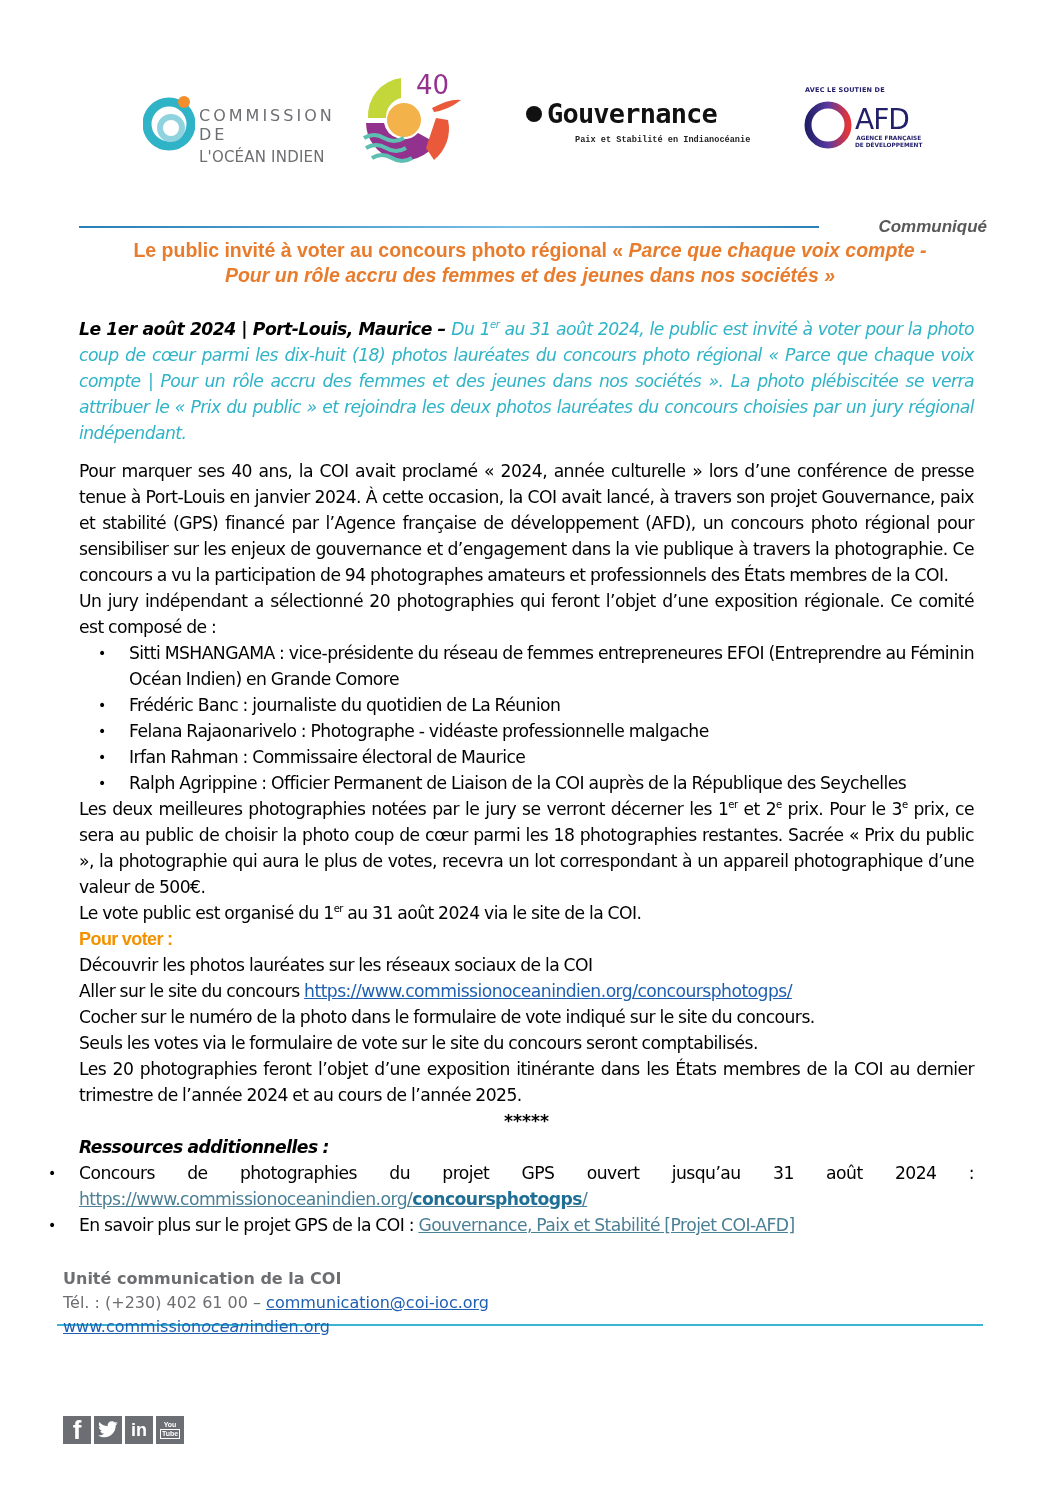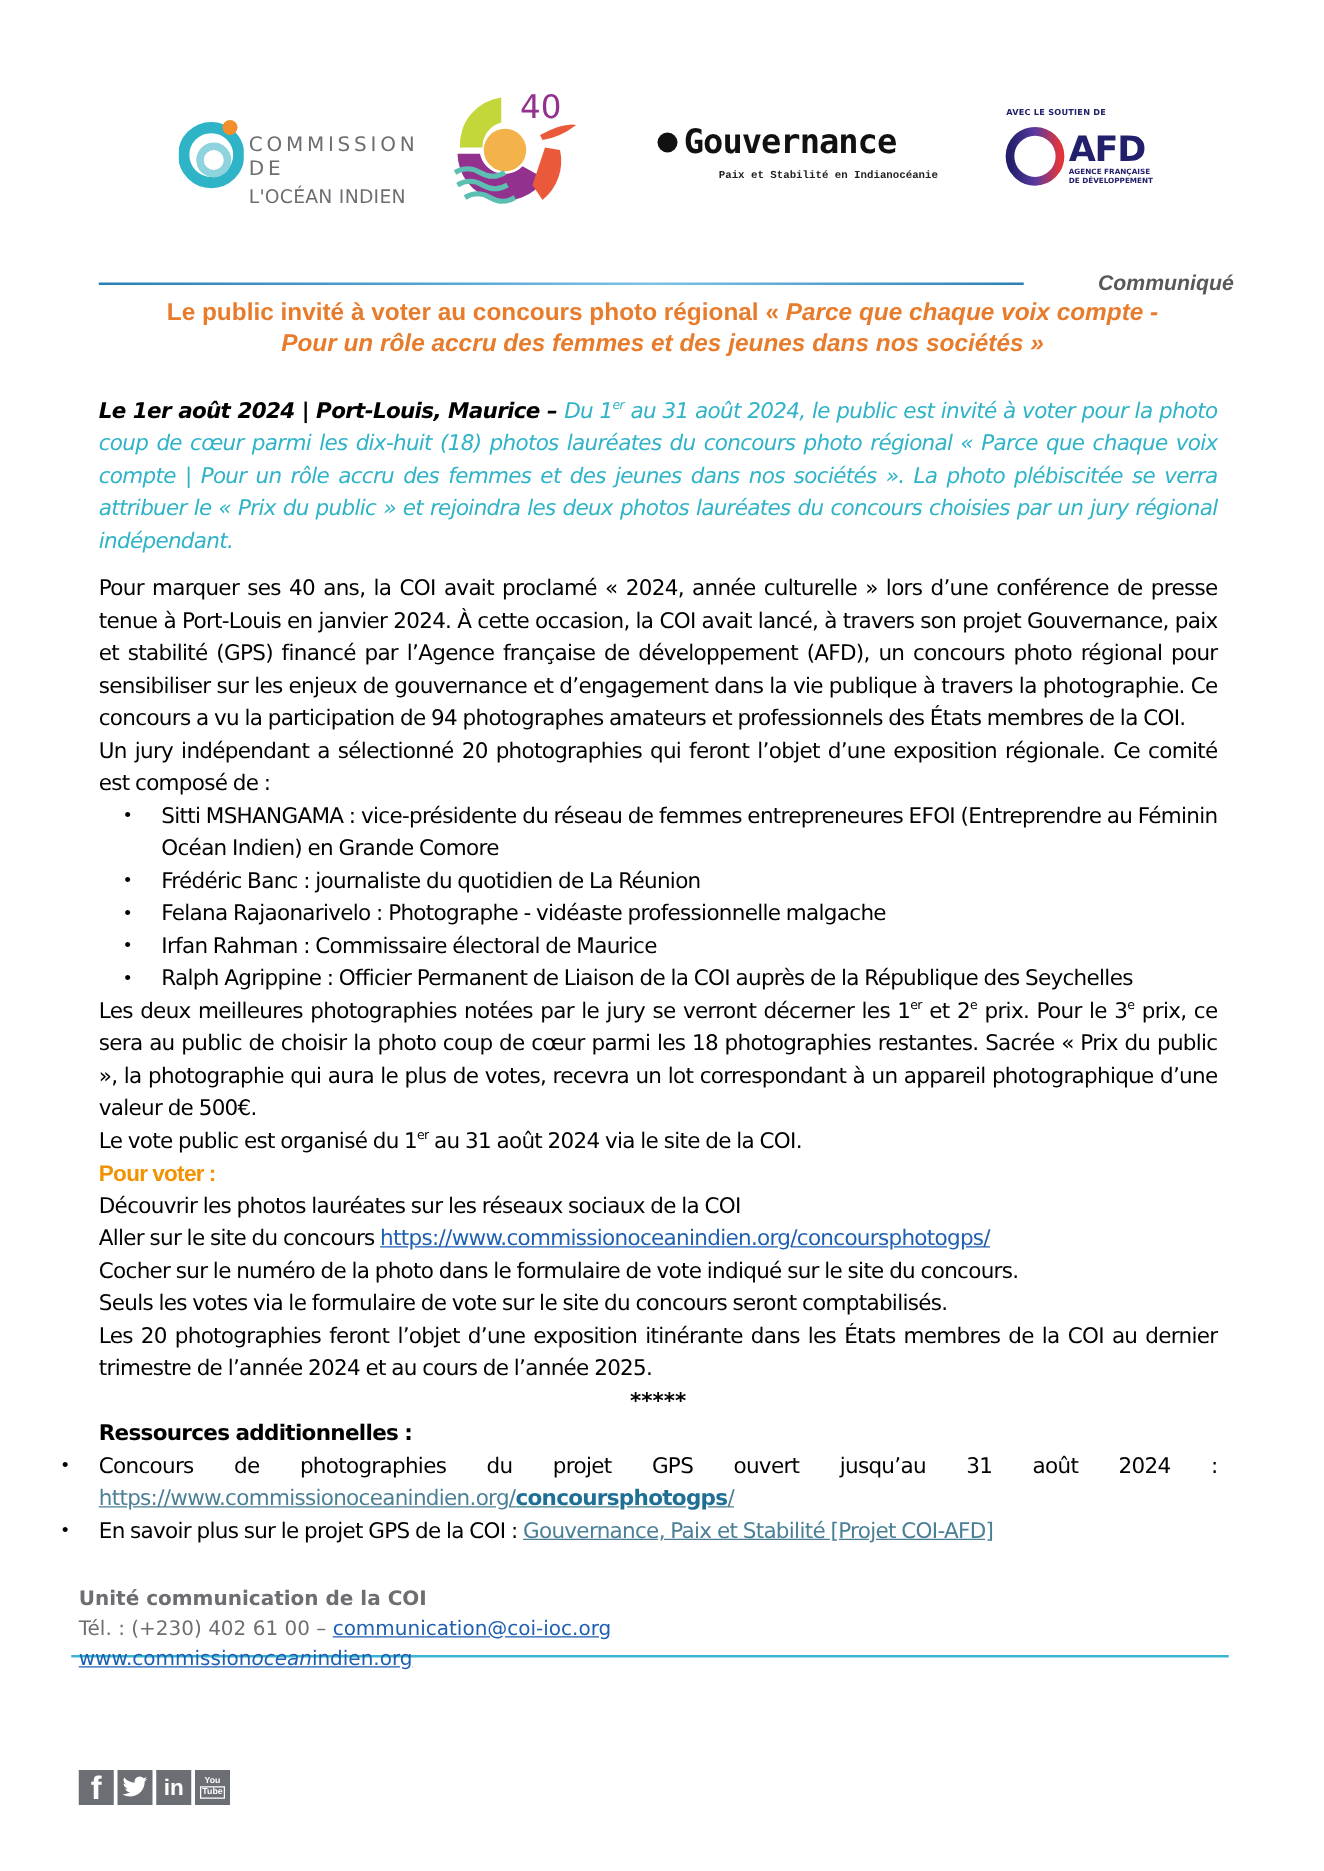--- a/index.html
+++ b/index.html
@@ -8,23 +8,23 @@
 
     
     .logo-coi { left: 143px; top: 90px; width: 190px; height: 64px; }
     .logo-coi .text { position: absolute; left: 56px; top: 16px; color: #6d6e71; }
     .logo-coi .t1 { font-size: 16px; letter-spacing: 3px; }
     .logo-coi .t2 { font-size: 15px; margin-top: 4px; letter-spacing: 0.2px; }
     .logo-40 { left: 356px; top: 68px; width: 110px; height: 106px; }
     .logo-gouv { left: 500px; top: 84px; width: 265px; height: 80px; }
     .logo-gouv .gt { position: absolute; left: 47px; top: 14px; font-family: "DejaVu Sans Mono", monospace; font-weight: bold; font-size: 27px; letter-spacing: -0.8px; color: #111; }
     .logo-gouv .gs { position: absolute; left: 75px; top: 51px; font-family: Liberation Mono, monospace; font-weight: bold; font-size: 8.6px; color: #222; }
-    .logo-afd { left: 803px; top: 86px; width: 130px; height: 70px; }
+    .logo-afd { left: 803px; top: 86px; width: 130px; height: 70px; text-align: center; }
     .logo-afd .avec { position: absolute; left: 2px; top: 0; font-size: 6.5px; font-weight: bold; color: #23206b; letter-spacing: 0.2px; }
-    .logo-afd .afd { position: absolute; left: 52px; top: 17px; font-size: 28px; font-weight: bold; color: #23206b; letter-spacing: -1px; }
+    .logo-afd .afd { position: absolute; left: 52px; top: 17px; font-size: 28px; font-weight: normal; color: #23206b; letter-spacing: -1px; }
     .logo-afd .sub { position: absolute; left: 52px; top: 49px; font-size: 5.8px; font-weight: bold; color: #23206b; line-height: 7px; }
 
     
     .hr-top { left: 79px; top: 226px; width: 740px; height: 2px; background: linear-gradient(to right, #2a7fb6, #5aa9d6 40%, #7dc1e5 60%, #2a7fb6); }
     .communique { right: 72px; top: 217px; font-family: "Liberation Sans", sans-serif; font-style: italic; font-weight: bold; font-size: 17px; color: #595959; text-align: center; }
     .title { left: 60px; width: 940px; top: 238px; text-align: center; font-family: "Liberation Sans", sans-serif; font-weight: bold; font-size: 19.5px; line-height: 25px; color: #e87c2d; }
     .title em { font-style: italic; }
 
     .body-text { font-family: "DejaVu Sans", sans-serif; font-size: 17.2px; line-height: 26px; letter-spacing: -0.55px; word-spacing: -0.5px; }
     .justify { text-align: justify; text-align-last: left; }
@@ -36,21 +36,21 @@
     .main { left: 79px; top: 458px; width: 895px; }
     .main p { margin: 0; }
     ul.jury { margin: 0; padding: 0 0 0 50px; list-style: none; }
     ul.jury li { position: relative; }
     ul.jury li::before { content: "•"; position: absolute; left: -31px; top: 0; font-size: 14px; }
     .orange-head { color: #f39200; font-weight: bold; font-family: "Liberation Sans", sans-serif; font-size: 18px; }
     a.link { color: #1f5fb0; text-decoration: underline; }
     a.link-grey { color: #4a7f95; text-decoration: underline; }
     a.link-grey b { color: #1f6f95; }
     .stars { text-align: center; font-weight: bold; letter-spacing: 0px; }
-    .res-title { font-weight: bold; }
+    .res-title { font-style: italic; font-weight: bold; }
     ul.res { margin: 0; padding: 0; list-style: none; }
     ul.res li { position: relative; }
     ul.res li::before { content: "•"; position: absolute; left: -31px; top: 0; font-size: 14px; }
 
     
     .hr-bot { left: 57px; top: 1324px; width: 926px; height: 2px; background: #3ab5d3; }
     .footer { left: 63px; top: 1267px; font-family: "DejaVu Sans", sans-serif; font-size: 16px; line-height: 24px; color: #6d6e71; }
     .footer .unit { font-weight: bold; }
     .footer a { color: #1f5fb0; text-decoration: underline; }
     .social { left: 63px; top: 1416px; display: flex; gap: 3px; }

